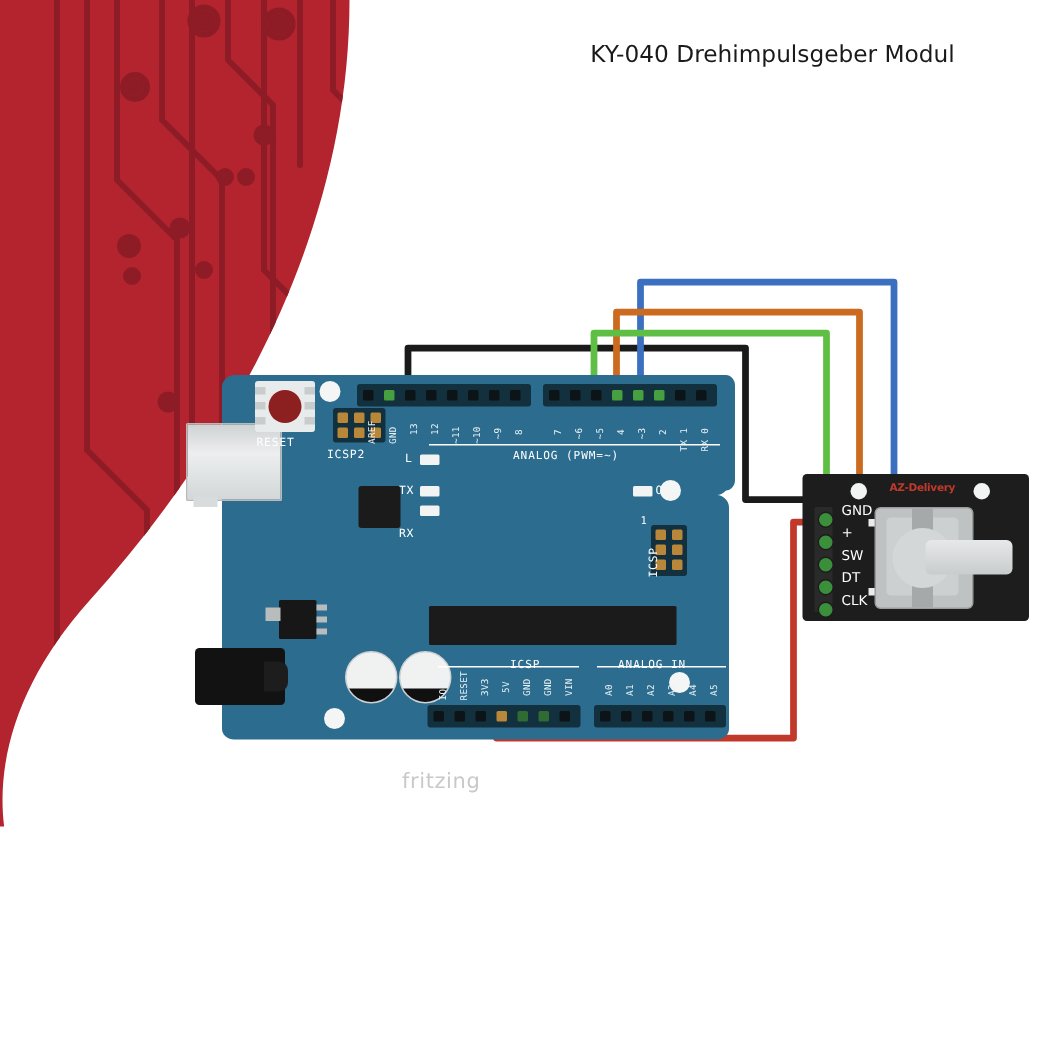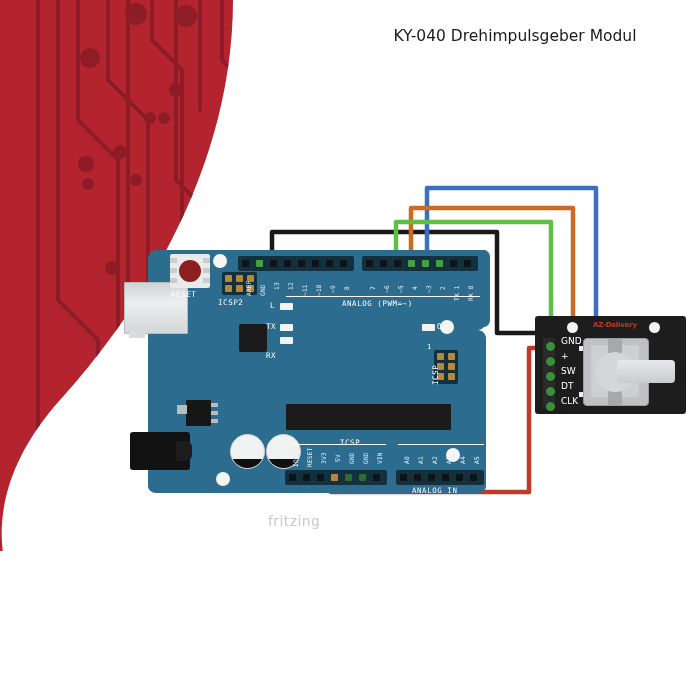--- a/index.html
+++ b/index.html
@@ -362,21 +362,21 @@
       <div class="pin" style="left:60px;top:4px;"></div>
       <div class="pin" style="left:74px;top:4px;"></div>
     </div>
     <div class="plbl" style="left:257px;top:216px;">A0</div>
     <div class="plbl" style="left:271px;top:216px;">A1</div>
     <div class="plbl" style="left:285px;top:216px;">A2</div>
     <div class="plbl" style="left:299px;top:216px;">A3</div>
     <div class="plbl" style="left:313px;top:216px;">A4</div>
     <div class="plbl" style="left:327px;top:216px;">A5</div>
     <div class="silkline" style="left:252px;top:196px;width:86px;"></div>
-    <div class="hlbl" style="left:266px;top:190px;margin-top:48px;">ANALOG IN</div>
+    <div class="hlbl" style="left:266px;top:190px;">ANALOG IN</div>
   </div>
 
   <div class="ky">
     <div class="kyb"></div>
     <div class="kylogo">AZ-Delivery</div>
     <div class="kyhole" style="left:32px;top:6px;"></div>
     <div class="kyhole" style="left:114px;top:6px;"></div>
 
     <div class="kypad"></div>
     <div class="kypin" style="top:25px;"></div>

